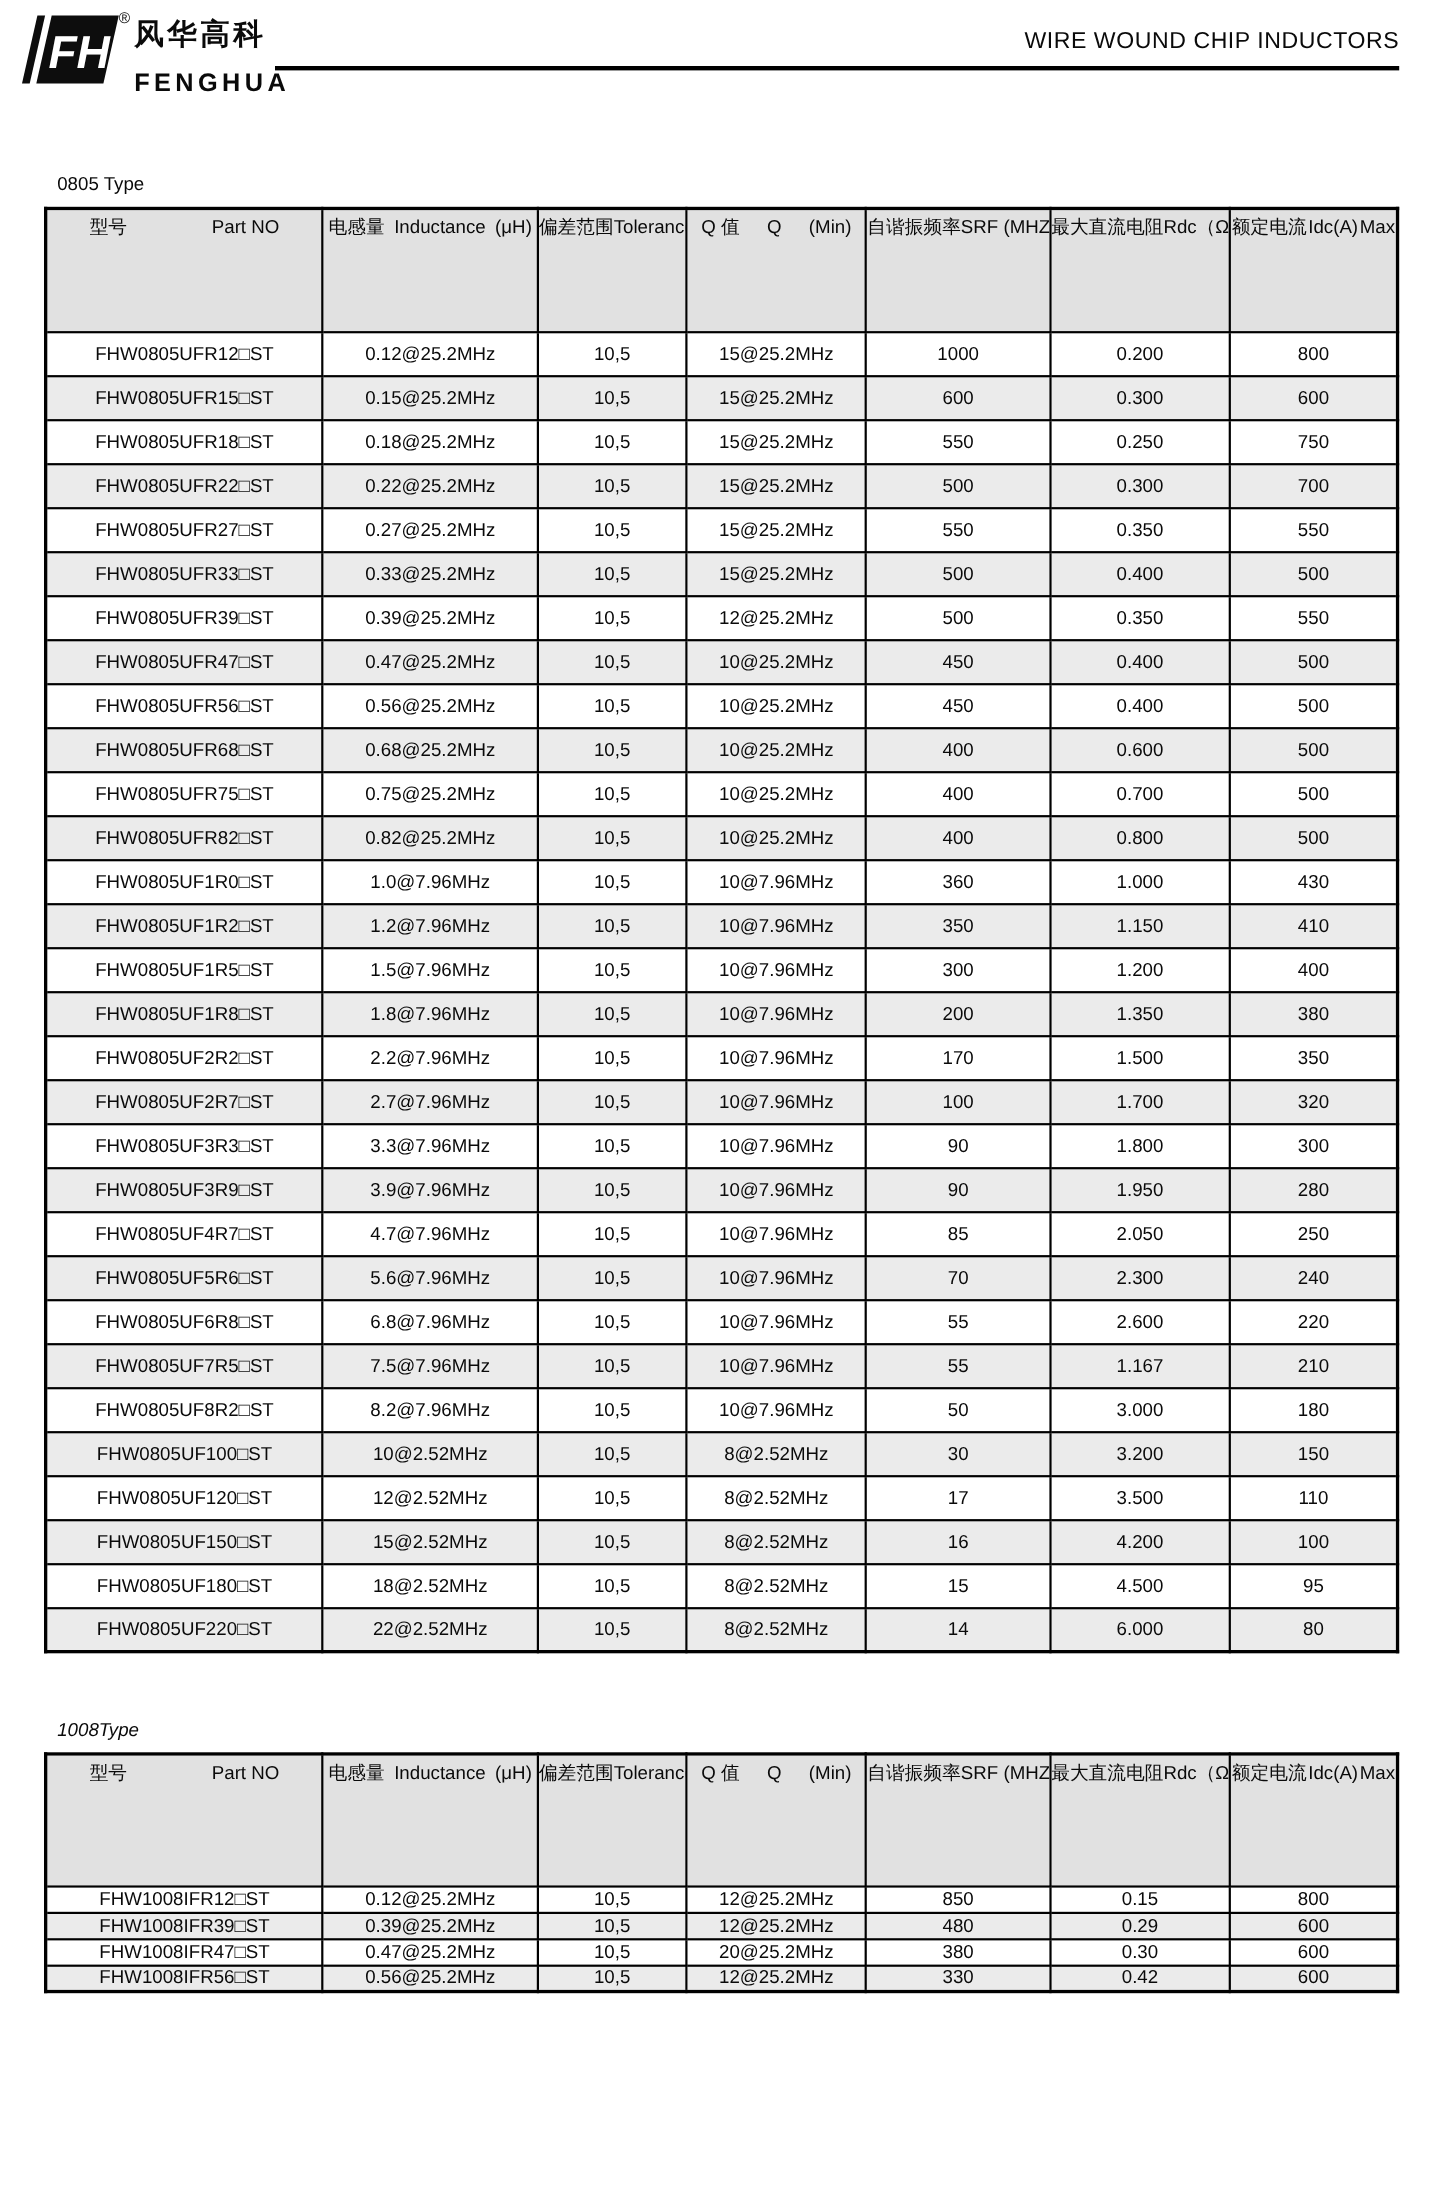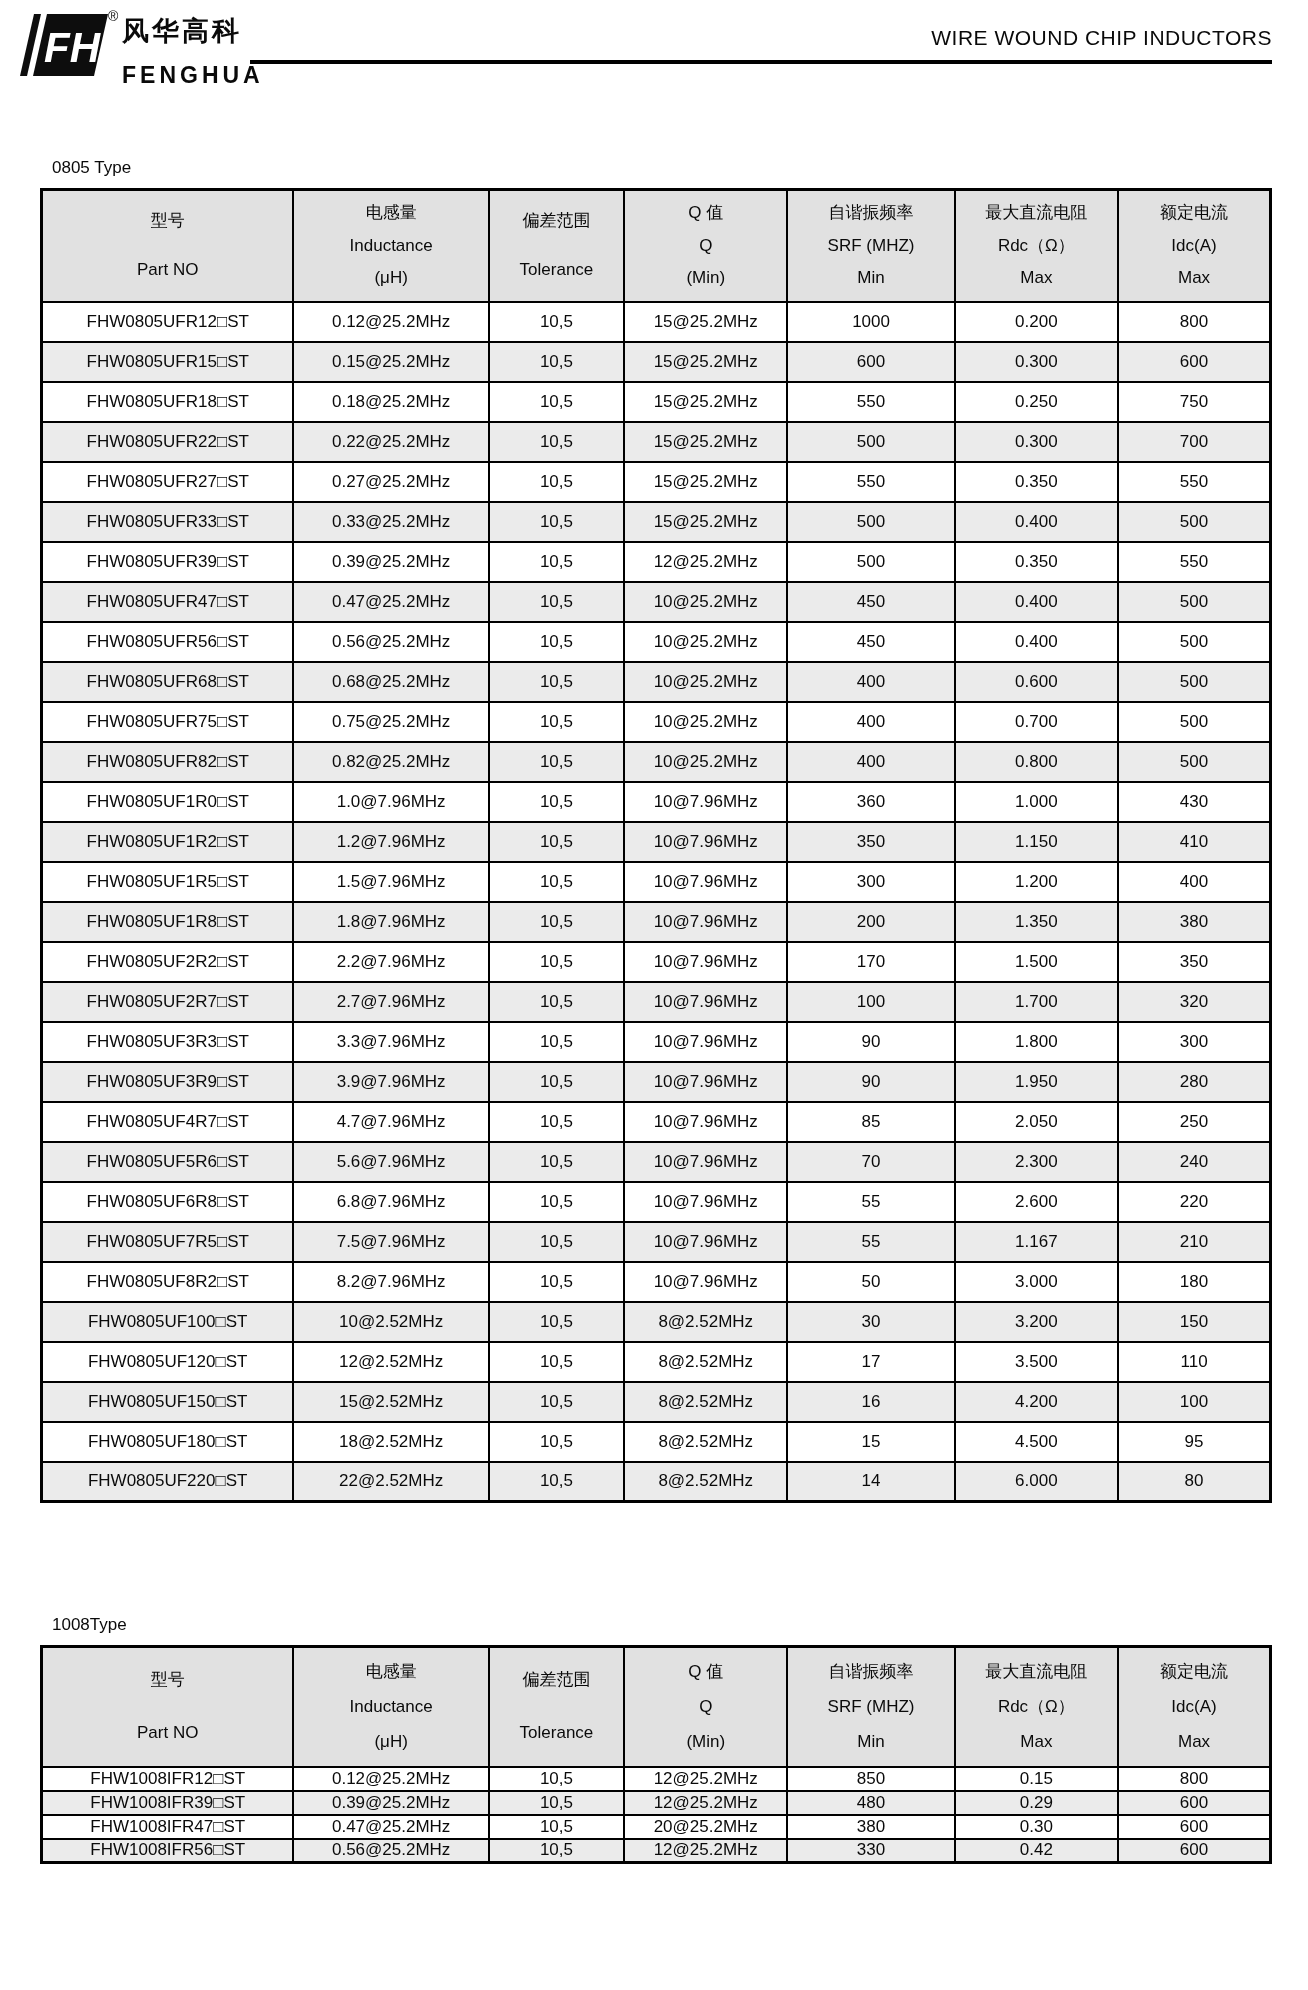--- a/index.html
+++ b/index.html
@@ -13,37 +13,37 @@
   .topbar { position:relative; height:100px; }
   .logo-mark { position:absolute; left:18px; top:12px; }
   .reg-mark { position:absolute; left:108px; top:8px; font-size:14px; }
   .brand-text { position:absolute; left:122px; top:16px; }
   .brand-cn { font-size:27px; font-weight:900; letter-spacing:3px; line-height:30px; }
   .brand-en { font-size:23px; font-weight:700; letter-spacing:4px; line-height:26px;margin-top:16px; }
   .page-title { position:absolute; right:36px; top:26px; font-size:21px; font-weight:normal; letter-spacing:0.5px; }
   .title-rule { position:absolute; left:250px; right:36px; top:60px; height:4px; background:#000; }
 
   .section-label { margin:58px 0 10px 52px; font-size:17px; }
-  .section-label.second { margin-top:112px; }
+  .section-label.second { margin-top:60px;font-style:italic; }
 
   table.datatable {
     border-collapse:collapse; table-layout:fixed;
     width:1232px; margin-left:40px;
     border:3px solid #000;
   }
   .datatable th, .datatable td {
     border:2px solid #000;
     text-align:center; vertical-align:middle;
     font-size:17px; font-weight:normal;
     overflow:hidden; white-space:nowrap;
   }
   .datatable thead th { background:#e1e1e1; }
   .t0805 thead th { height:112px; }
   .t1008 thead th { height:120px; }
-  .hwrap { display:flex; flex-direction:column; justify-content:space-around; height:100%; padding:6px 0; }
+  .hwrap { display:flex; flex-direction:row; justify-content:space-around; height:100%; padding:6px 0; }
   .hline { line-height:20px; }
   .t0805 tbody td { height:40px; }
   .t1008 tbody td { height:24px; }
   .datatable tbody tr:nth-child(even) td { background:#ebebeb; }
 
   .col-part { width:20.5%; }
   .col-ind  { width:15.9%; }
   .col-tol  { width:11.0%; }
   .col-q    { width:13.3%; }
   .col-srf  { width:13.6%; }

